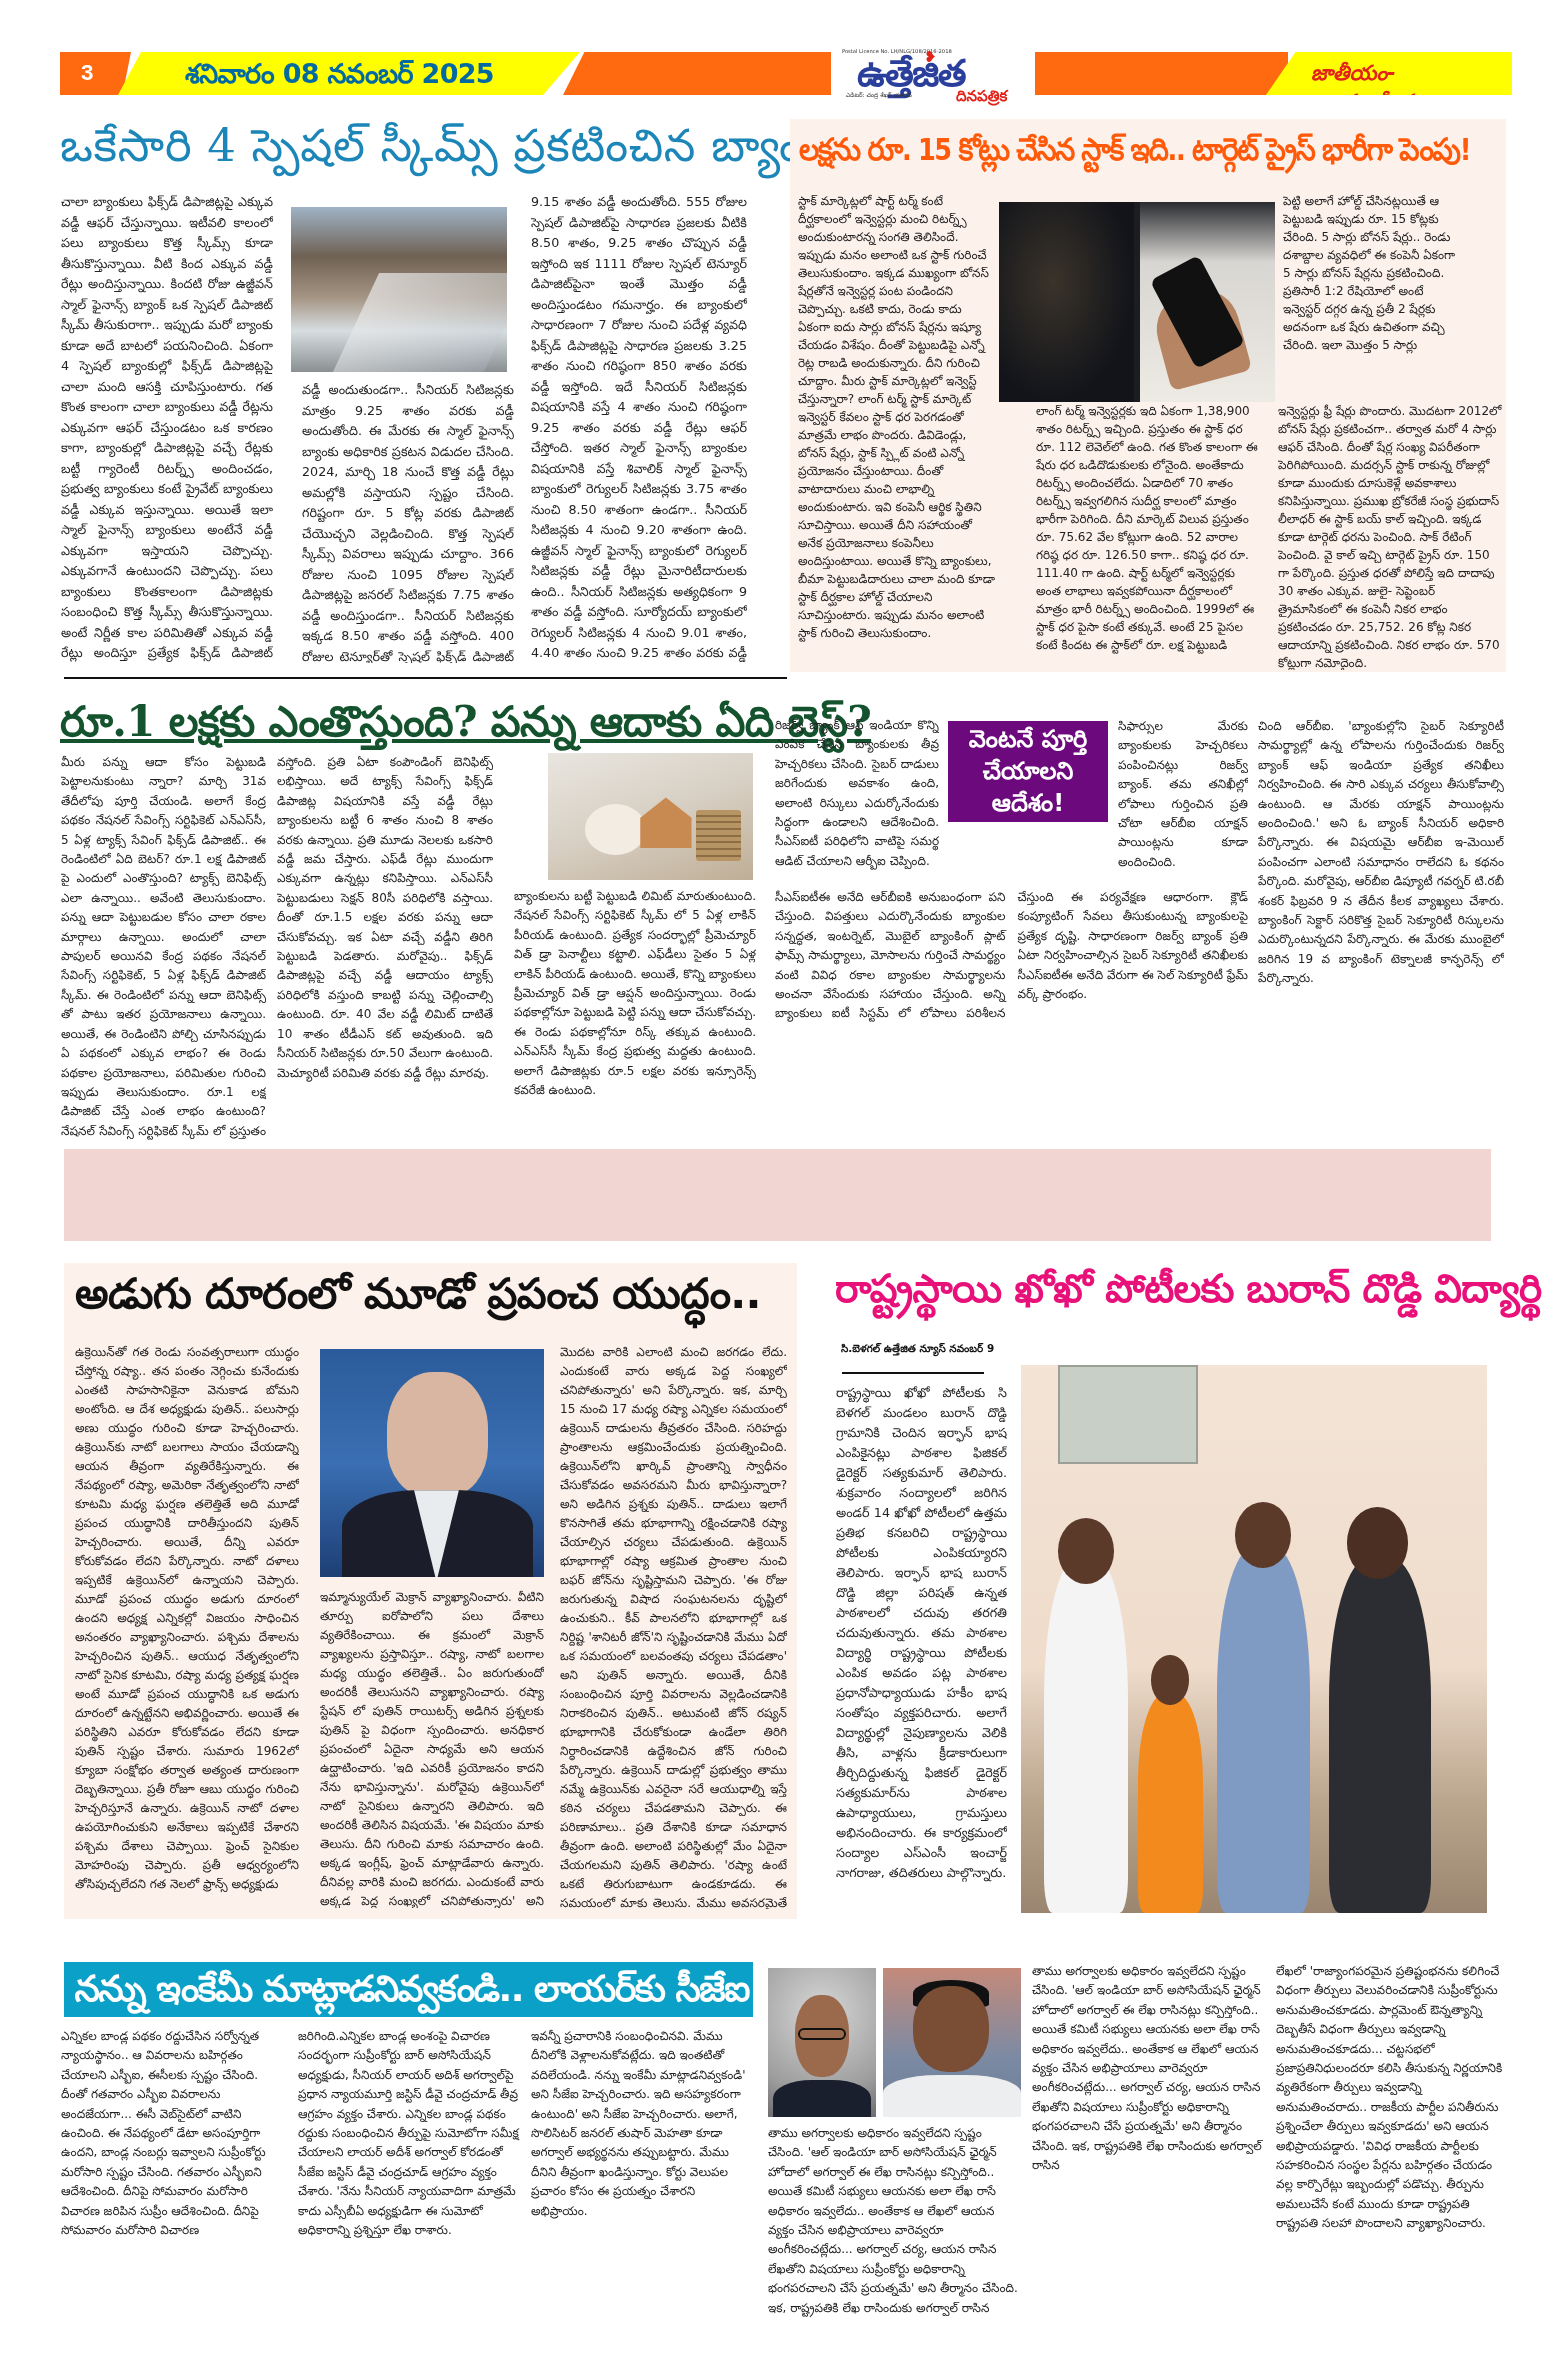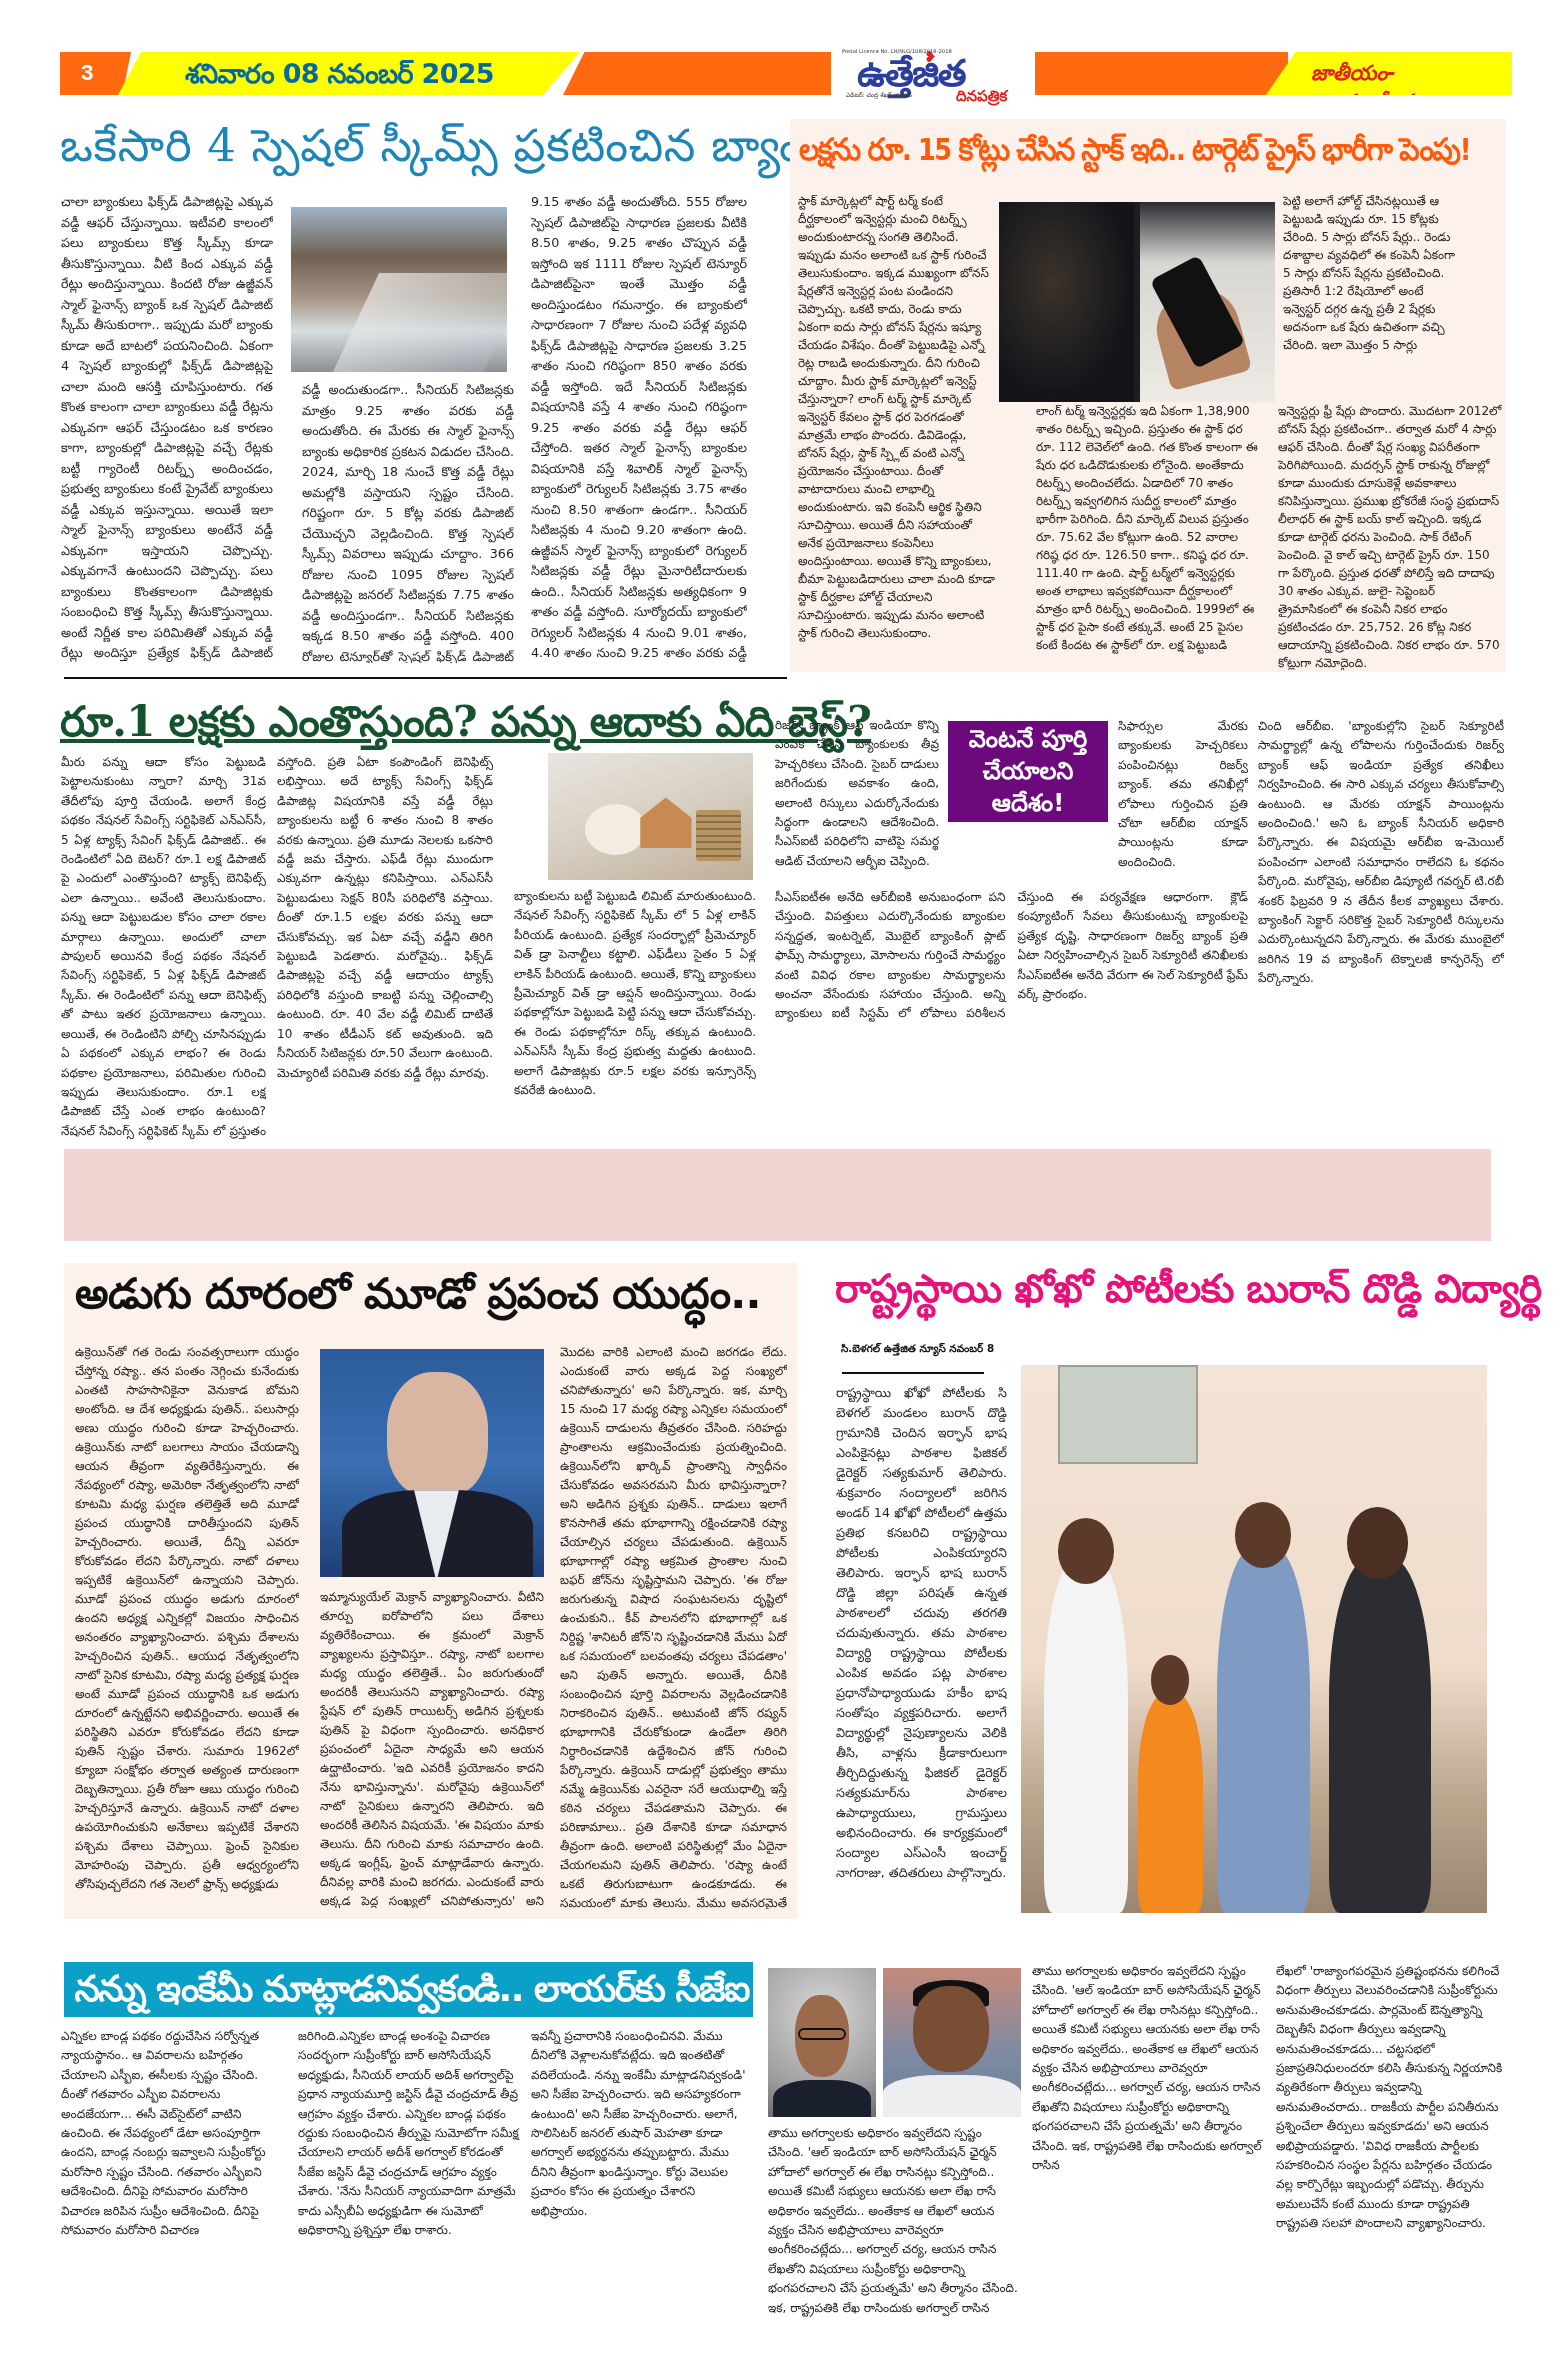--- a/index.html
+++ b/index.html
@@ -154,21 +154,21 @@
 <div class="col j" style="left:75px;top:1343px;width:224px;height:566px;font-size:12px;line-height:19px;">ఉక్రెయిన్‌తో గత రెండు సంవత్సరాలుగా యుద్ధం చేస్తోన్న రష్యా.. తన పంతం నెగ్గించు కునేందుకు ఎంతటి సాహసానికైనా వెనుకాడ బోమని అంటోంది. ఆ దేశ అధ్యక్షుడు పుతిన్.. పలుసార్లు అణు యుద్ధం గురించి కూడా హెచ్చరించారు. ఉక్రెయిన్‌కు నాటో బలగాలు సాయం చేయడాన్ని ఆయన తీవ్రంగా వ్యతిరేకిస్తున్నారు. ఈ నేపథ్యంలో రష్యా, అమెరికా నేతృత్వంలోని నాటో కూటమి మధ్య ఘర్షణ తలెత్తితే అది మూడో ప్రపంచ యుద్ధానికి దారితీస్తుందని పుతిన్ హెచ్చరించారు. అయితే, దీన్ని ఎవరూ కోరుకోవడం లేదని పేర్కొన్నారు. నాటో దళాలు ఇప్పటికే ఉక్రెయిన్‌లో ఉన్నాయని చెప్పారు. మూడో ప్రపంచ యుద్ధం అడుగు దూరంలో ఉందని అధ్యక్ష ఎన్నికల్లో విజయం సాధించిన అనంతరం వ్యాఖ్యానించారు. పశ్చిమ దేశాలను హెచ్చరించిన పుతిన్.. ఆయుధ నేతృత్వంలోని నాటో సైనిక కూటమి, రష్యా మధ్య ప్రత్యక్ష ఘర్షణ అంటే మూడో ప్రపంచ యుద్ధానికి ఒక అడుగు దూరంలో ఉన్నట్టేనని అభివర్ణించారు. అయితే ఈ పరిస్థితిని ఎవరూ కోరుకోవడం లేదని కూడా పుతిన్ స్పష్టం చేశారు. సుమారు 1962లో క్యూబా సంక్షోభం తర్వాత అత్యంత దారుణంగా దెబ్బతిన్నాయి. ప్రతీ రోజూ ఆబు యుద్ధం గురించి హెచ్చరిస్తూనే ఉన్నారు. ఉక్రెయిన్ నాటో దళాల ఉపయోగించుకుని అనేకాలు ఇప్పటికే చేశారని పశ్చిమ దేశాలు చెప్పాయి. ఫ్రెంచ్ సైనికుల మోహరింపు చెప్పారు. ప్రతీ ఆధ్వర్యంలోని తోసిపుచ్చలేదని గత నెలలో ఫ్రాన్స్ అధ్యక్షుడు</div>
 <div class="pic putinphoto" style="left:320px;top:1349px;width:224px;height:228px;">
     <div class="face"></div>
     <div class="suit"></div>
     <div class="shirt"></div>
   </div>
 <div class="col j" style="left:320px;top:1588px;width:224px;height:320px;font-size:12px;line-height:19px;">ఇమ్మాన్యుయేల్ మెక్రాన్ వ్యాఖ్యానించారు. వీటిని తూర్పు ఐరోపాలోని పలు దేశాలు వ్యతిరేకించాయి. ఈ క్రమంలో మెక్రాన్ వ్యాఖ్యలను ప్రస్తావిస్తూ.. రష్యా, నాటో బలగాల మధ్య యుద్ధం తలెత్తితే.. ఏం జరుగుతుందో అందరికీ తెలుసునని వ్యాఖ్యానించారు. రష్యా స్టేషన్ లో పుతిన్ రాయిటర్స్ అడిగిన ప్రశ్నలకు పుతిన్ పై విధంగా స్పందించారు. అనధికార ప్రపంచంలో ఏదైనా సాధ్యమే అని ఆయన ఉద్ఘాటించారు. 'ఇది ఎవరికీ ప్రయోజనం కాదని నేను భావిస్తున్నాను'. మరోవైపు ఉక్రెయిన్‌లో నాటో సైనికులు ఉన్నారని తెలిపారు. ఇది అందరికీ తెలిసిన విషయమే. 'ఈ విషయం మాకు తెలుసు. దీని గురించి మాకు సమాచారం ఉంది. అక్కడ ఇంగ్లీష్, ఫ్రెంచ్ మాట్లాడేవారు ఉన్నారు. దీనివల్ల వారికి మంచి జరగదు. ఎందుకంటే వారు అక్కడ పెద్ద సంఖ్యలో చనిపోతున్నారు' అని పుతిన్ తెలిపారు. ఉక్రెయిన్‌తో శాంతికి ఆస్కారం ఉందా? అని అడిగిన ప్రశ్నకు పుతిన్ తన అభిప్రాయం వెల్లడించారు.</div>
 <div class="col j" style="left:560px;top:1343px;width:227px;height:566px;font-size:12px;line-height:19px;">మొదట వారికి ఎలాంటి మంచి జరగడం లేదు. ఎందుకంటే వారు అక్కడ పెద్ద సంఖ్యలో చనిపోతున్నారు' అని పేర్కొన్నారు. ఇక, మార్చి 15 నుంచి 17 మధ్య రష్యా ఎన్నికల సమయంలో ఉక్రెయిన్ దాడులను తీవ్రతరం చేసింది. సరిహద్దు ప్రాంతాలను ఆక్రమించేందుకు ప్రయత్నించింది. ఉక్రెయిన్‌లోని ఖార్కివ్ ప్రాంతాన్ని స్వాధీనం చేసుకోవడం అవసరమని మీరు భావిస్తున్నారా? అని అడిగిన ప్రశ్నకు పుతిన్.. దాడులు ఇలాగే కొనసాగితే తమ భూభాగాన్ని రక్షించడానికి రష్యా చేయాల్సిన చర్యలు చేపడుతుంది. ఉక్రెయిన్ భూభాగాల్లో రష్యా ఆక్రమిత ప్రాంతాల నుంచి బఫర్ జోన్‌ను సృష్టిస్తామని చెప్పారు. 'ఈ రోజు జరుగుతున్న విషాద సంఘటనలను దృష్టిలో ఉంచుకుని.. కీవ్ పాలనలోని భూభాగాల్లో ఒక నిర్దిష్ట 'శానిటరీ జోన్'ని సృష్టించడానికి మేము ఏదో ఒక సమయంలో బలవంతపు చర్యలు చేపడతాం' అని పుతిన్ అన్నారు. అయితే, దీనికి సంబంధించిన పూర్తి వివరాలను వెల్లడించడానికి నిరాకరించిన పుతిన్.. అటువంటి జోన్ రష్యన్ భూభాగానికి చేరుకోకుండా ఉండేలా తిరిగి నిర్ధారించడానికి ఉద్దేశించిన జోన్ గురించి పేర్కొన్నారు. ఉక్రెయిన్ దాడుల్లో ప్రభుత్వం తాము నమ్మే ఉక్రెయిన్‌కు ఎవరైనా సరే ఆయుధాల్ని ఇస్తే కఠిన చర్యలు చేపడతామని చెప్పారు. ఈ పరిణామాలు.. ప్రతి దేశానికి కూడా సమాధాన తీవ్రంగా ఉంది. అలాంటి పరిస్థితుల్లో మేం ఏదైనా చేయగలమని పుతిన్ తెలిపారు. 'రష్యా ఉంటే ఒకటే తిరుగుబాటుగా ఉండకూడదు. ఈ సమయంలో మాకు తెలుసు. మేము అవసరమైతే అణు బాంబులు ఉపయోగిస్తాం' అని రష్యా అధ్యక్షుడు ఉద్ఘాటించారు.</div>
 
 <div class="a5-title">రాష్ట్రస్థాయి ఖోఖో పోటీలకు బురాన్ దొడ్డి విద్యార్థి</div>
-<div class="dateline">సి.బెళగల్ ఉత్తేజిత న్యూస్ నవంబర్ 8</div>
+<div class="dateline">సి.బెళగల్ ఉత్తేజిత న్యూస్ నవంబర్ 9</div>
 <div class="dateline-rule"></div>
 <div class="col j" style="left:836px;top:1383px;width:171px;height:522px;font-size:12.7px;line-height:20px;">రాష్ట్రస్థాయి ఖోఖో పోటీలకు సి బెళగల్ మండలం బురాన్ దొడ్డి గ్రామానికి చెందిన ఇర్ఫాన్ భాష ఎంపికైనట్లు పాఠశాల ఫిజికల్ డైరెక్టర్ సత్యకుమార్ తెలిపారు. శుక్రవారం నంద్యాలలో జరిగిన అండర్ 14 ఖోఖో పోటీలలో ఉత్తమ ప్రతిభ కనబరిచి రాష్ట్రస్థాయి పోటీలకు ఎంపికయ్యారని తెలిపారు. ఇర్ఫాన్ భాష బురాన్ దొడ్డి జిల్లా పరిషత్ ఉన్నత పాఠశాలలో చదువు తరగతి చదువుతున్నారు. తమ పాఠశాల విద్యార్థి రాష్ట్రస్థాయి పోటీలకు ఎంపిక అవడం పట్ల పాఠశాల ప్రధానోపాధ్యాయుడు హకీం భాష సంతోషం వ్యక్తపరిచారు. అలాగే విద్యార్థుల్లో నైపుణ్యాలను వెలికి తీసి, వాళ్లను క్రీడాకారులుగా తీర్చిదిద్దుతున్న ఫిజికల్ డైరెక్టర్ సత్యకుమార్‌ను పాఠశాల ఉపాధ్యాయులు, గ్రామస్తులు అభినందించారు. ఈ కార్యక్రమంలో సంద్యాల ఎస్ఎంసీ ఇంచార్జ్ నాగరాజు, తదితరులు పాల్గొన్నారు.</div>
 <div class="pic groupphoto" style="left:1021px;top:1365px;width:466px;height:548px;">
   <div class="win"></div>
   <div class="p" style="left:5%;top:35%;width:18%;height:65%;background:#f4f4f4;"></div>
   <div class="p" style="left:8%;top:28%;width:12%;height:12%;background:#5b3a2a;border-radius:50%;"></div>
   <div class="p" style="left:25%;top:60%;width:14%;height:40%;background:#f28a1d;"></div>
   <div class="p" style="left:28%;top:53%;width:8%;height:9%;background:#5b3a2a;border-radius:50%;"></div>
   <div class="p" style="left:42%;top:33%;width:20%;height:67%;background:#7f9bc4;"></div>
   <div class="p" style="left:46%;top:25%;width:12%;height:12%;background:#5b3a2a;border-radius:50%;"></div>

